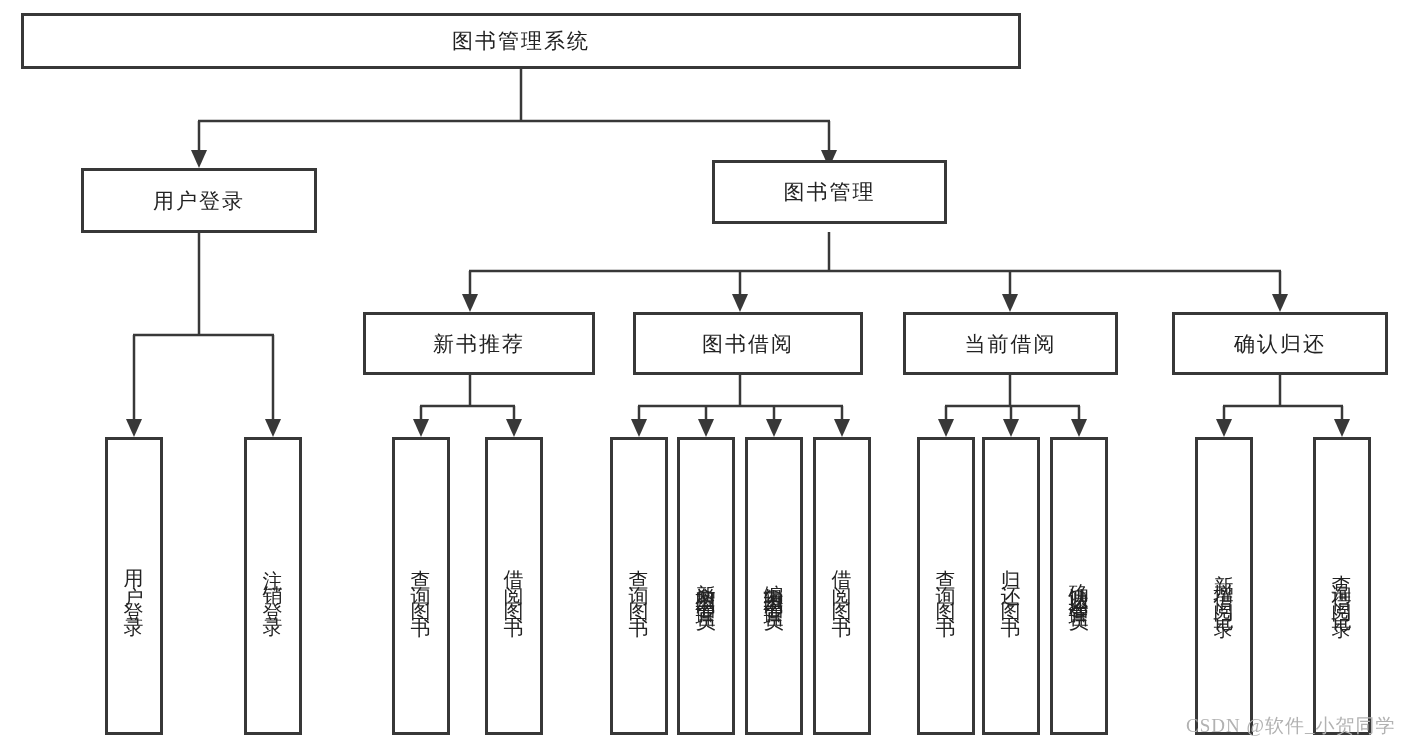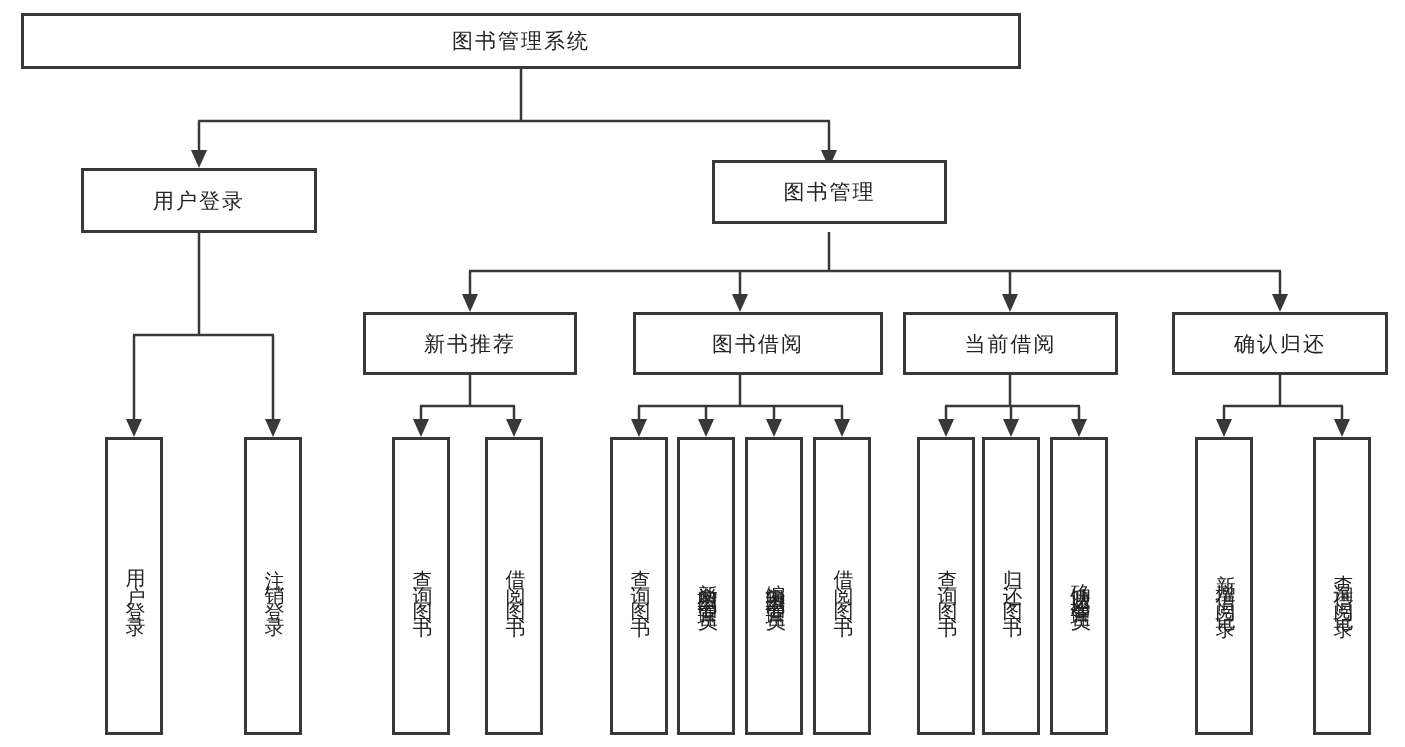--- a/index.html
+++ b/index.html
@@ -1,21 +1,21 @@
 <!DOCTYPE html>
 <html><head>
 <meta charset="utf-8">
 <style>
   html, body { margin: 0; padding: 0; background: #ffffff; }
   .canvas {
     position: relative;
     width: 1405px;
     height: 747px;
     background: #ffffff;
-    font-family: Liberation Mono, monospace;
+    font-family: Liberation Serif, serif;
     overflow: hidden;
   }
   .connectors {
     position: absolute;
     left: 0; top: 0;
     width: 1405px; height: 747px;
   }
   .node {
     position: absolute;
     box-sizing: border-box;
@@ -28,22 +28,22 @@
   }
   .h-node {
     font-size: 21px;
     letter-spacing: 2px;
     white-space: nowrap;
   }
   .root-node  { left: 21px;  top: 13px;  width: 1000px; height: 56px; }
   .n-login    { left: 81px;  top: 168px; width: 236px;  height: 65px; }
   .n-bookmgr  { left: 712px; top: 160px; width: 235px;  height: 64px; }
   .lvl3 { top: 312px; height: 63px; }
-  .n-newbook  { left: 363px;  width: 214px; }
-  .n-borrow   { left: 633px;  width: 250px; }
+  .n-newbook  { left: 363px;  width: 232px; }
+  .n-borrow   { left: 633px;  width: 230px; }
   .n-current  { left: 903px;  width: 215px; }
   .n-record   { left: 1172px; width: 216px; }
   .leaf {
     top: 437px;
     width: 58px;
     height: 298px;
     writing-mode: vertical-rl;
     text-orientation: mixed;
     font-size: 20px;
     line-height: 1;
@@ -202,14 +202,15 @@
   <div class="node leaf ls-9 lf-11">
     <span>确认归还（管理员）</span>
   </div>
   <div class="node leaf ls-6 lf-12">
     <span>新增借阅记录</span>
   </div>
   <div class="node leaf ls-6 lf-13">
     <span>查询借阅记录</span>
   </div>
 
+  <div class="watermark">CSDN @软件_小贺同学</div>
 
 </div>
 
 </body></html>

